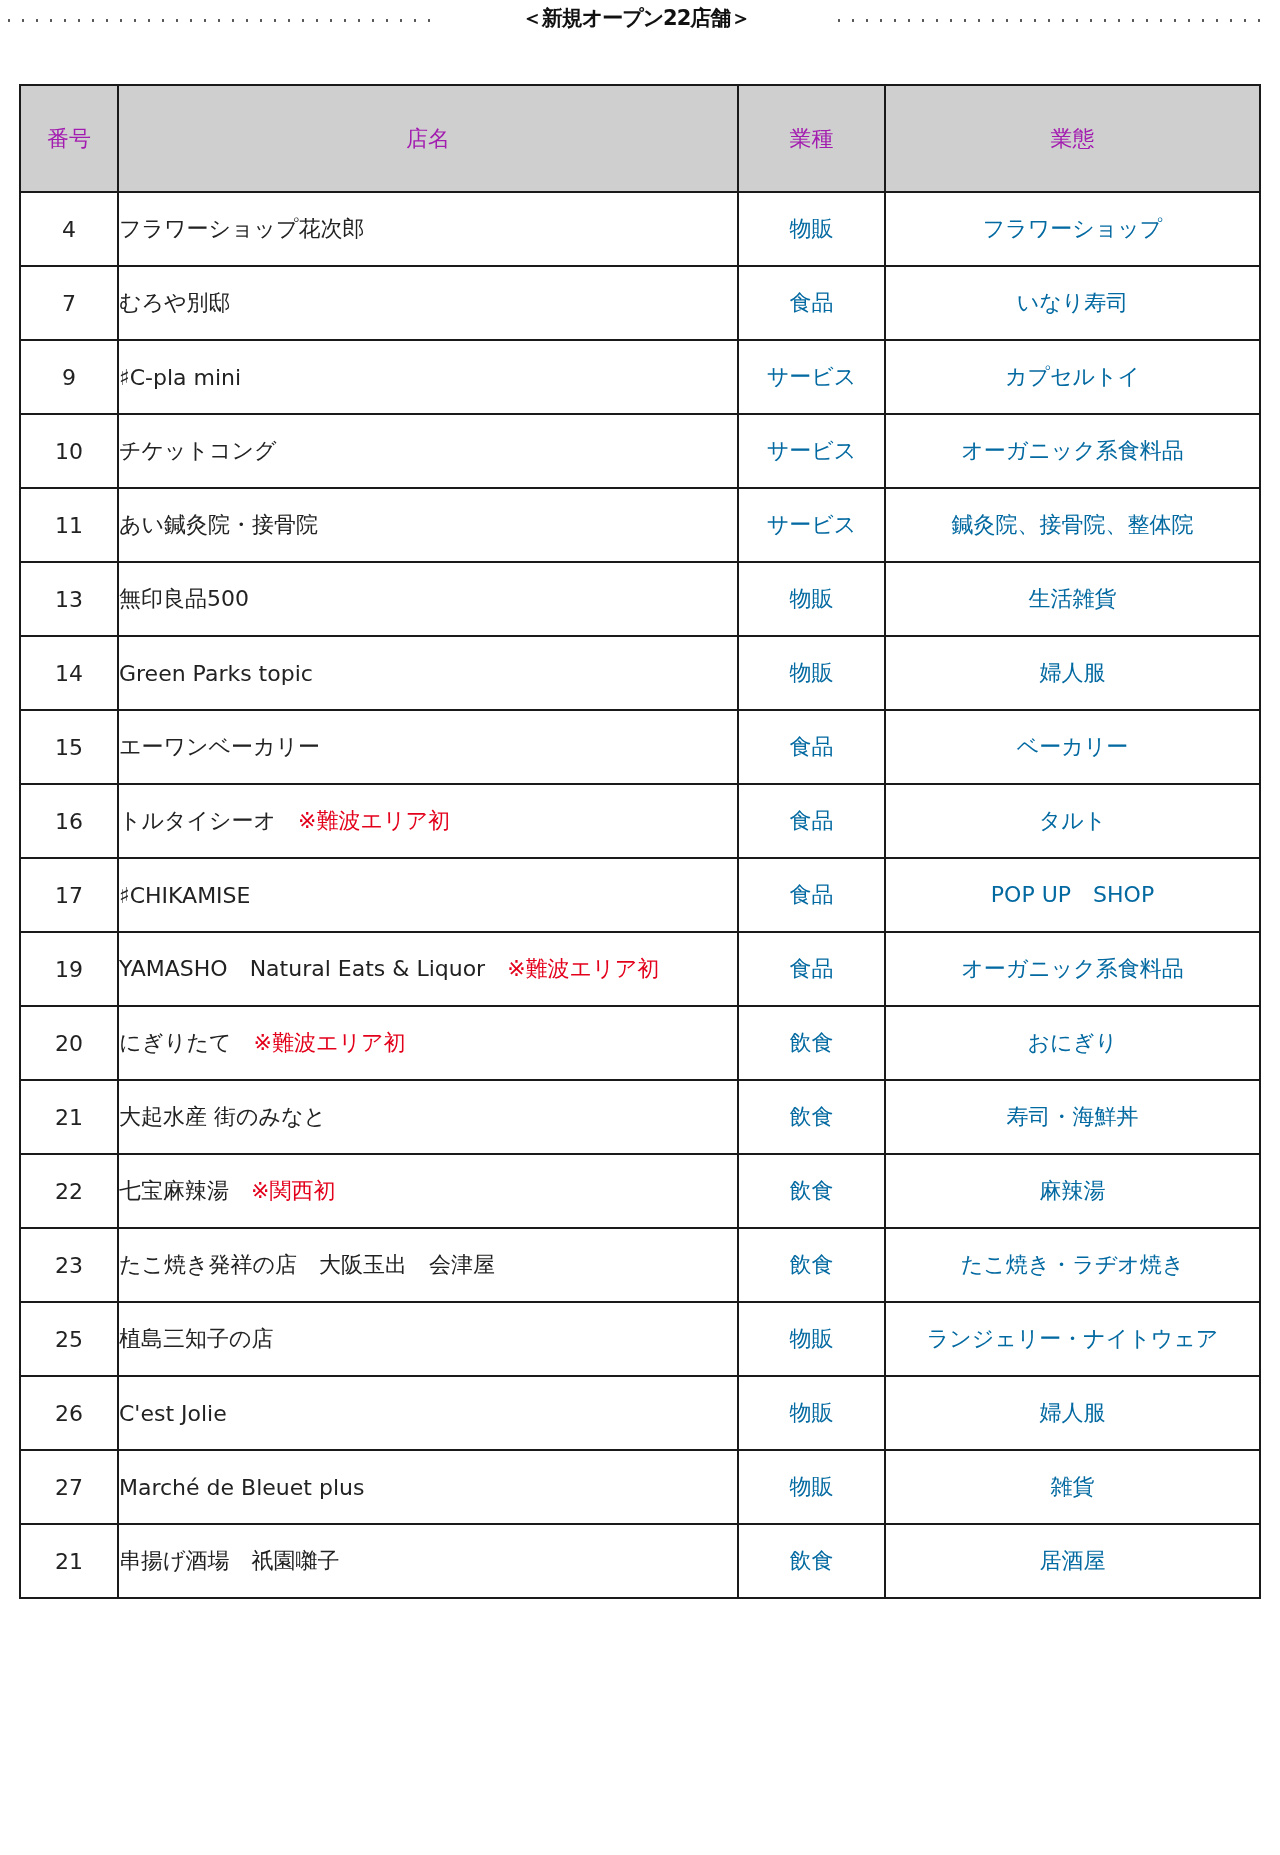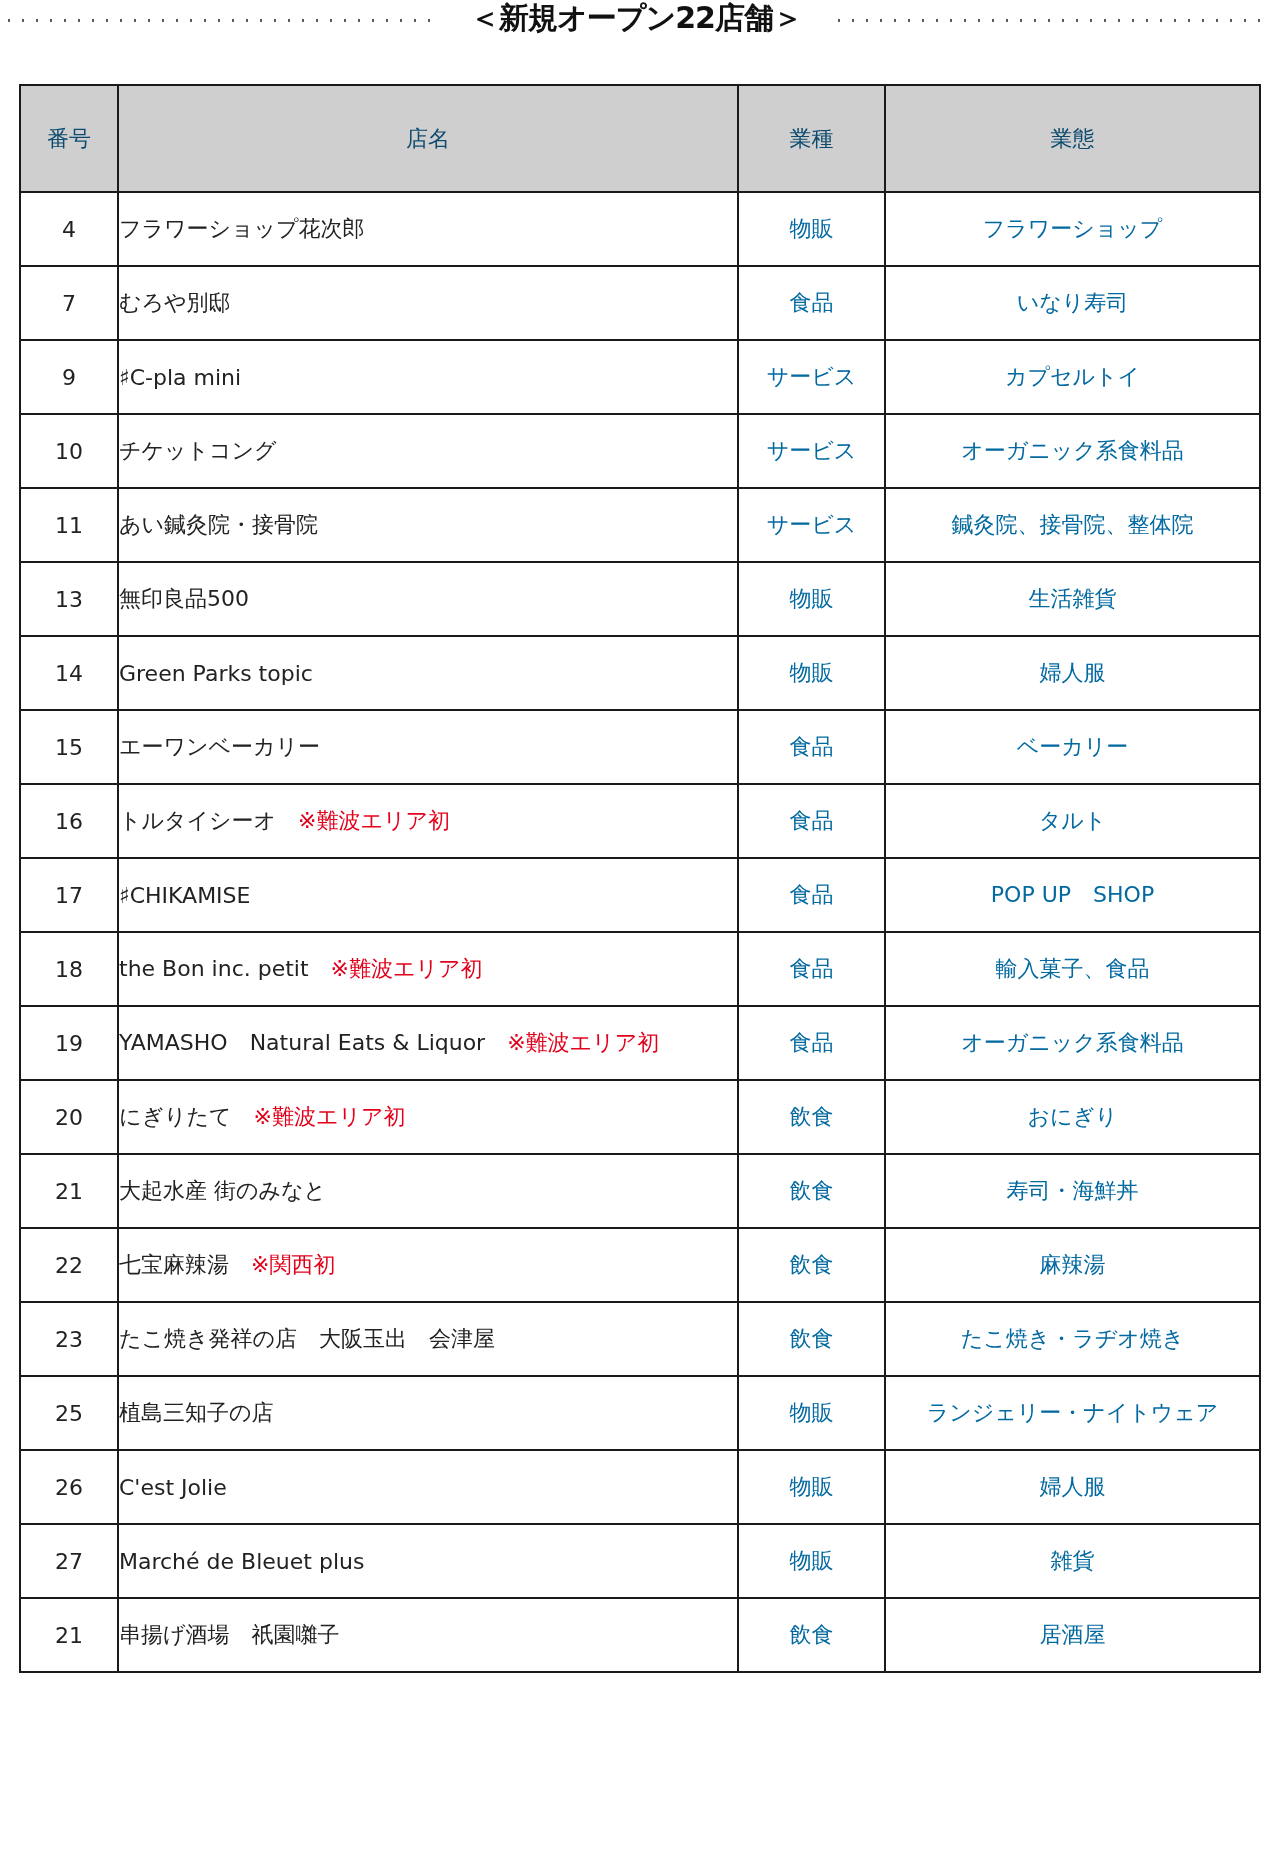--- a/index.html
+++ b/index.html
@@ -14,33 +14,33 @@
   .dots {
     position: absolute; top: 19px; height: 3px;
     background-image: radial-gradient(circle, #555 1.1px, transparent 1.4px);
     background-size: 14px 3px;
     background-repeat: repeat-x;
   }
   .dots.left { left: 2px; width: 436px; }
   .dots.right { left: 832px; width: 436px; }
   .title {
     position: absolute; left: 440px; width: 392px; top: 0; height: 36px;
-    text-align: center; font-weight: bold; font-size: 30px; line-height: 36px;
+    text-align: center; font-weight: bold; font-size: 21px; line-height: 36px;
     color: #111111; letter-spacing: -1px;
   }
   table.stores {
     position: absolute; left: 19px; top: 84px; width: 1240px;
     border-collapse: collapse; table-layout: fixed;
     font-size: 22px;
   }
   table.stores th, table.stores td {
     border: 2px solid #1a1a1a; padding: 0; height: 72px; vertical-align: middle;
   }
   table.stores th {
-    background: #d0cfd0; font-weight: normal; height: 105px; color: #0c4a6e;
+    background: #d0cfd0; font-weight: normal; height: 105px; color: #a21caf;
     text-align: center;
   }
   col.c-num { width: 98px; }
   col.c-name { width: 620px; }
   col.c-type { width: 147px; }
   col.c-cat { width: 375px; }
   td.num { text-align: center; color: #222; }
   td.name { text-align: left; padding-left: 1px; white-space: nowrap; }
   td.type, td.cat { text-align: center; white-space: nowrap; color: #0369a1; }
   .note { color: #e3001b; font-weight: normal; margin-left: 22px; }
@@ -124,26 +124,20 @@
     <td class="type">食品</td>
     <td class="cat">タルト</td>
   </tr>
       <tr>
     <td class="num">17</td>
     <td class="name"><span>♯CHIKAMISE</span></td>
     <td class="type">食品</td>
     <td class="cat">POP UP　SHOP</td>
   </tr>
       <tr>
-    <td class="num">18</td>
-    <td class="name"><span>the Bon inc. petit</span><span class="note">※難波エリア初</span></td>
-    <td class="type">食品</td>
-    <td class="cat">輸入菓子、食品</td>
-  </tr>
-      <tr>
     <td class="num">19</td>
     <td class="name"><span>YAMASHO　Natural Eats &amp; Liquor</span><span class="note">※難波エリア初</span></td>
     <td class="type">食品</td>
     <td class="cat">オーガニック系食料品</td>
   </tr>
       <tr>
     <td class="num">20</td>
     <td class="name"><span>にぎりたて</span><span class="note">※難波エリア初</span></td>
     <td class="type">飲食</td>
     <td class="cat">おにぎり</td>

